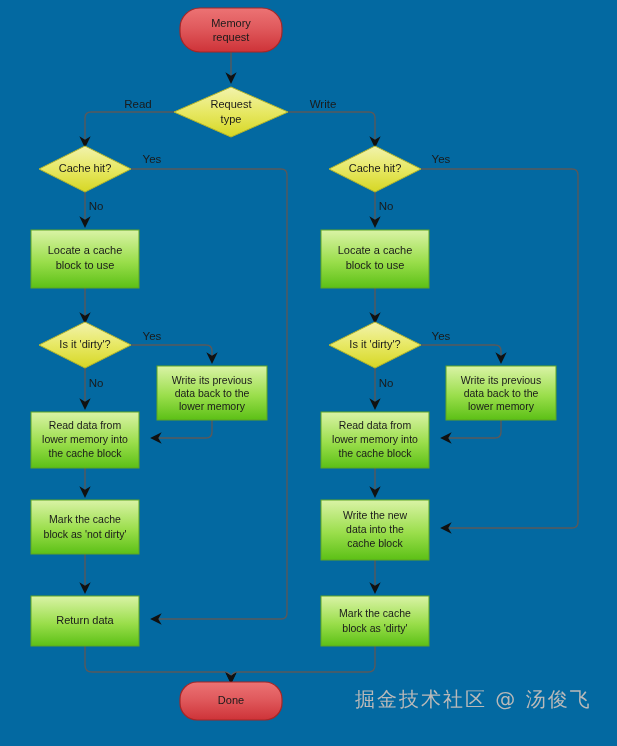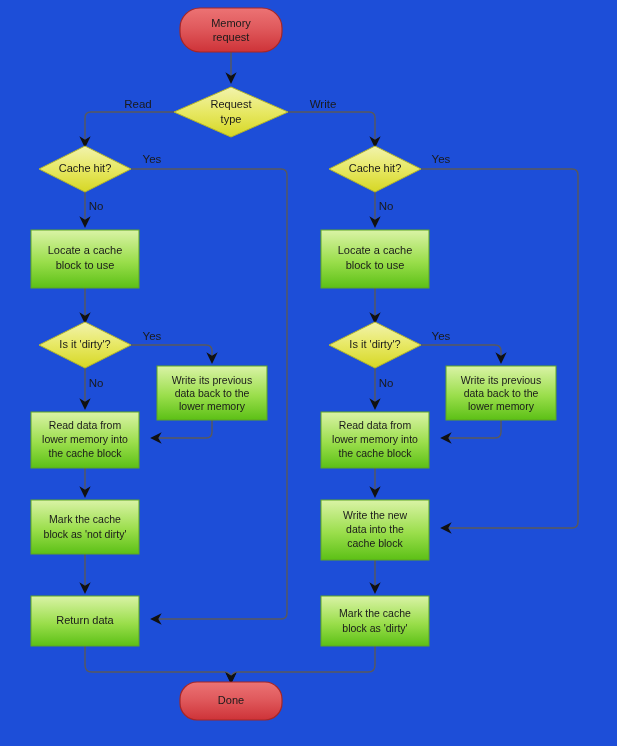--- a/index.html
+++ b/index.html
@@ -10,21 +10,21 @@
   body {
     width: 617px;
     height: 746px;
     font-family: "Liberation Sans", sans-serif;
     overflow: hidden;
   }
   #canvas {
     position: relative;
     width: 617px;
     height: 746px;
-    background: #1d4ed8;
+    background: #0369a1;
   }
   svg#flow {
     position: absolute;
     top: 0;
     left: 0;
     width: 617px;
     height: 746px;
   }
   .node-text {
     font-family: "Liberation Sans", sans-serif;
@@ -249,14 +249,15 @@
       <text class="node-text node-text-sm" x="375" y="614">Mark the cache</text>
       <text class="node-text node-text-sm" x="375" y="629">block as 'dirty'</text>
     </g>
 
     <g>
       <rect class="shape-stroke-red" x="180" y="682" width="102" height="38" rx="17" ry="17" fill="url(#gradRed)"></rect>
       <text class="node-text" x="231" y="701">Done</text>
     </g>
   </svg>
 
+  <div class="watermark">掘金技术社区 @ 汤俊飞</div>
 
 </div>
 
 </body></html>

